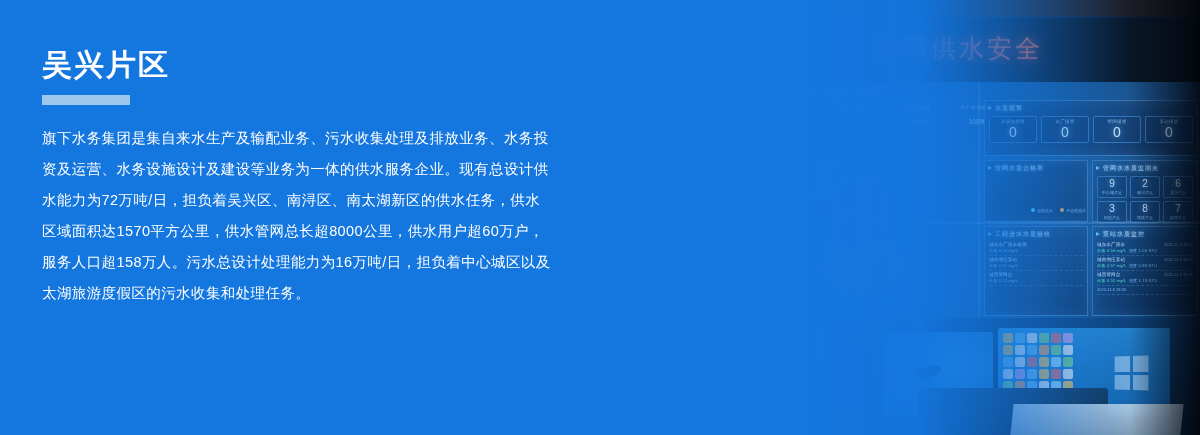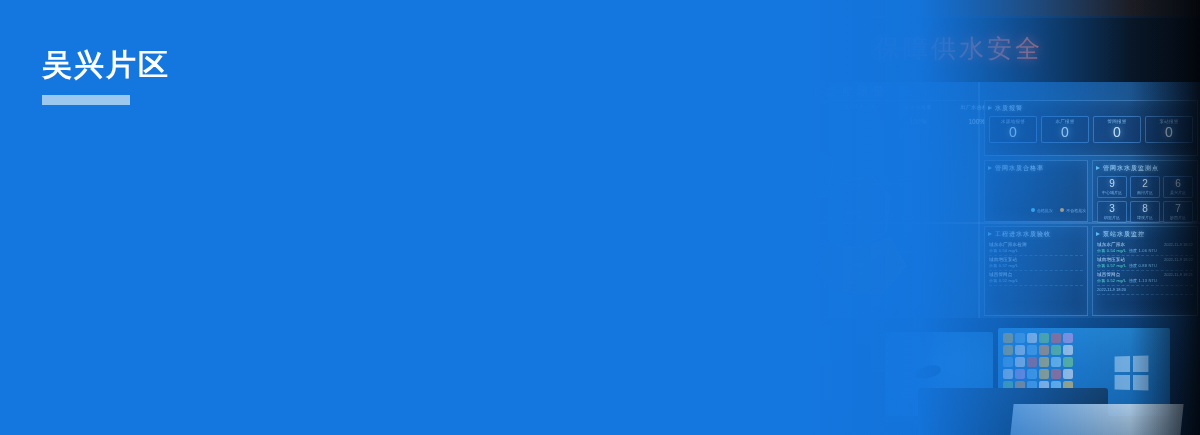--- a/index.html
+++ b/index.html
@@ -740,15 +740,16 @@
       <div class="papers"></div>
     </div>
 
     <div class="dark-right"></div>
     <div class="overlay"></div>
   </div>
 
   <div class="content">
     <h1 class="title">吴兴片区</h1>
     <div class="title-bar"></div>
+    <p class="body-text">旗下水务集团是集自来水生产及输配业务、污水收集处理及排放业务、水务投资及运营、水务设施设计及建设等业务为一体的供水服务企业。现有总设计供水能力为72万吨/日，担负着吴兴区、南浔区、南太湖新区的供水任务，供水区域面积达1570平方公里，供水管网总长超8000公里，供水用户超60万户，服务人口超158万人。污水总设计处理能力为16万吨/日，担负着中心城区以及太湖旅游度假区的污水收集和处理任务。</p>
   </div>
 
 </div>
 
 </body></html>

